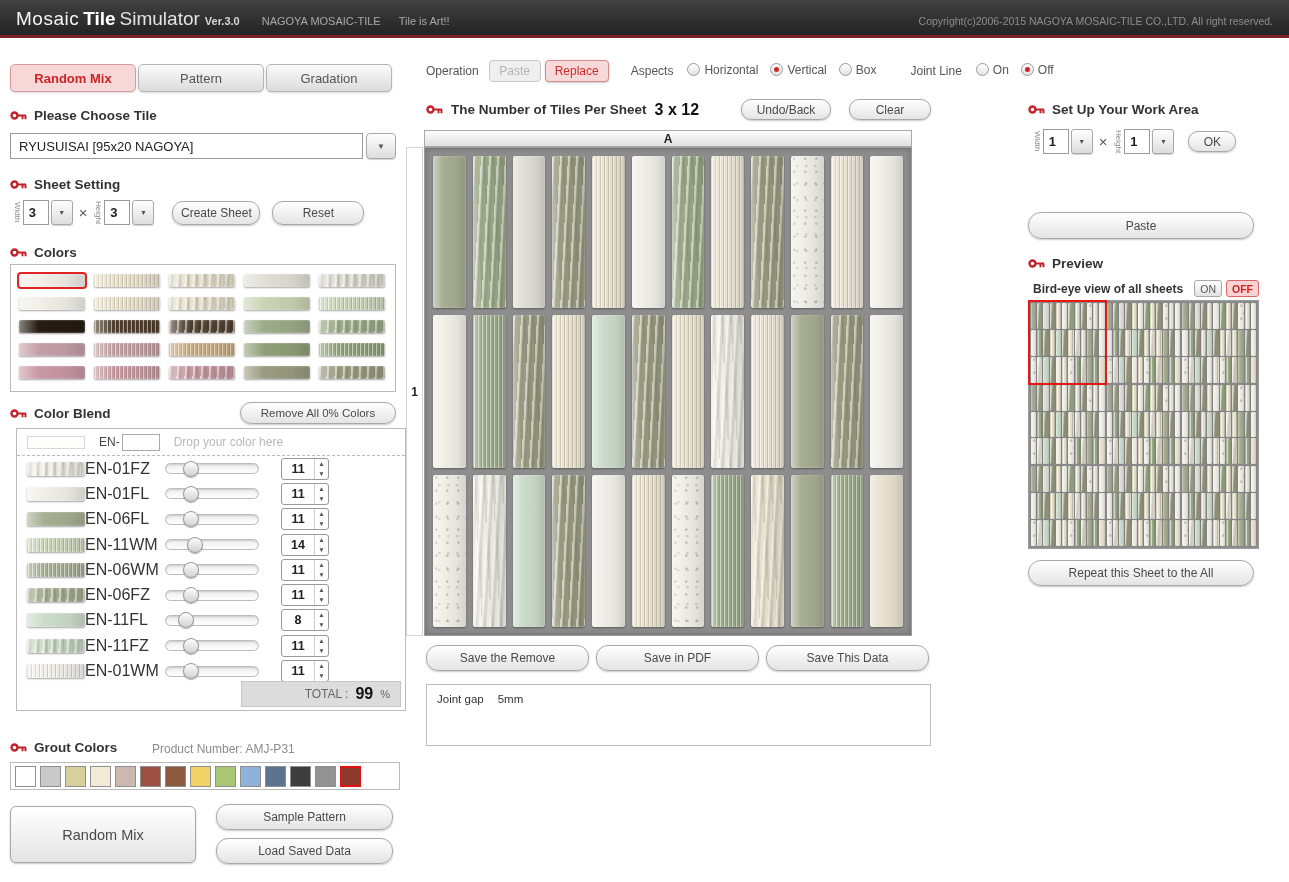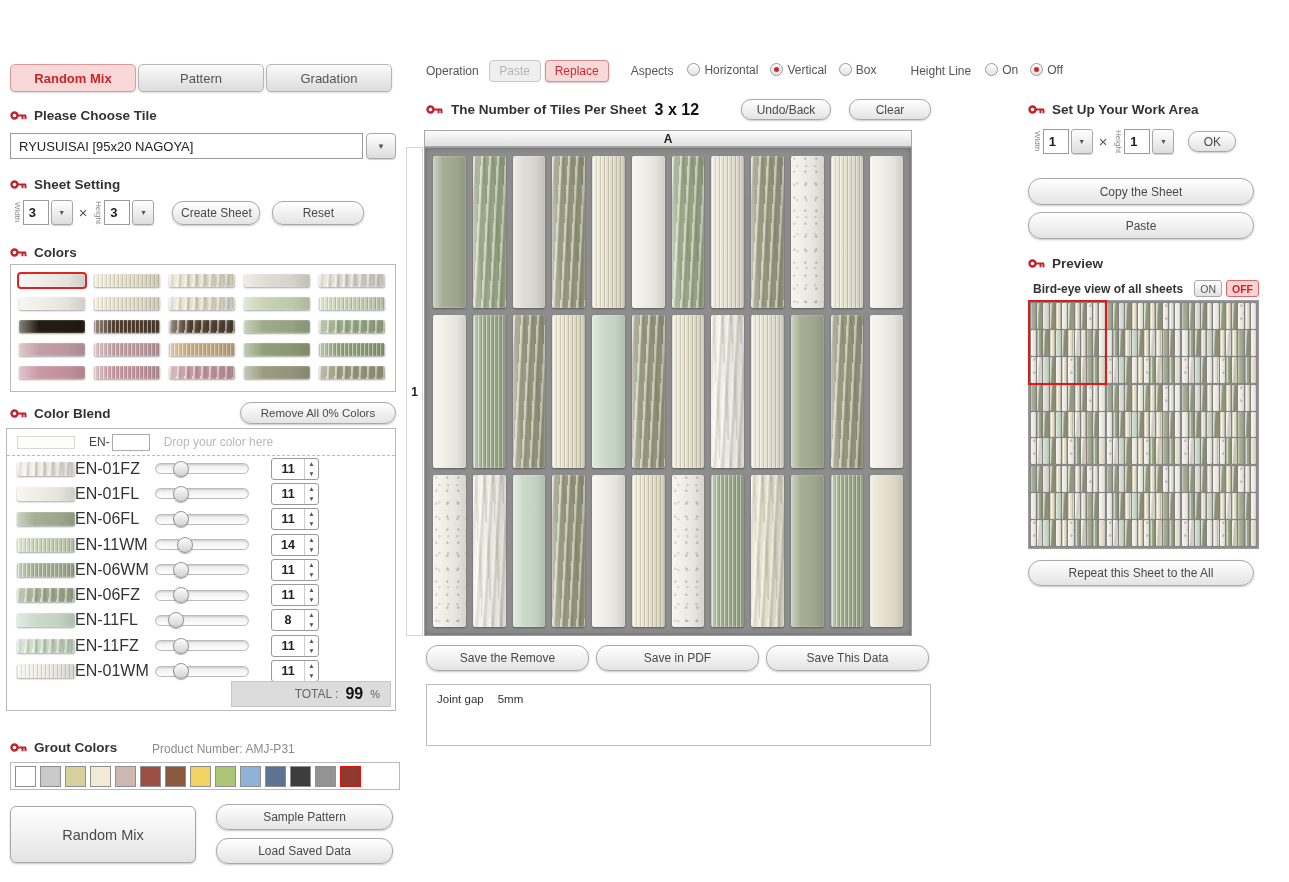--- a/index.html
+++ b/index.html
@@ -82,21 +82,21 @@
   #sheet-controls { position:absolute; left:12px; top:200px; display:flex; align-items:center; }
   #work-controls  { position:absolute; left:1032px; top:129px; display:flex; align-items:center; }
 
   #colors-panel { position:absolute; left:10px; top:264px; width:386px; height:128px;
     border:1px solid #b9b9b9; background:#fff; padding:9px 8px;
     display:grid; grid-template-columns:repeat(5, 66px); grid-auto-rows:13px;
     column-gap:9px; row-gap:10px; }
   .color-swatch { width:66px; height:13px; cursor:pointer; }
   .color-swatch.sel { outline:2px solid #e02424; outline-offset:0; }
 
-  #blend-panel { position:absolute; left:6px; top:428px; width:390px; height:283px;
+  #blend-panel { position:absolute; left:16px; top:428px; width:390px; height:283px;
     border:1px solid #b9b9b9; background:#fff; }
   .blend-head { display:flex; align-items:center; height:27px; padding:0 10px;
     border-bottom:1px dashed #bbb; font-size:12px; color:#444; }
   .blend-head .head-swatch { width:58px; height:13px; background:#fdfdfc; border:1px solid #d8d8d8; margin-right:14px; }
   .blend-head input { width:38px; height:17px; border:1px solid #aaa; margin-left:2px; font-size:11px; padding:0 3px;}
   .blend-head .drop-hint { color:#b9b9b9; margin-left:14px; }
   .blend-row { display:flex; align-items:center; height:25.3px; padding:0 10px; }
   .blend-swatch { width:58px; height:14px; flex:none; cursor:grab; }
   .blend-code { width:74px; font-size:16px; color:#333; text-align:left; flex:none; }
   .slider { position:relative; width:94px; height:11px; border:1px solid #bbb; border-radius:6px;
@@ -190,20 +190,29 @@
   #create-sheet-btn { width:88px; height:24px; margin-left:18px; border-radius:11px;}
   #reset-btn { width:92px; height:24px; margin-left:12px; border-radius:11px;}
   #paste-op-btn { width:52px; height:22px; border-radius:4px;}
   #replace-op-btn { width:64px; height:22px; border-radius:4px; margin-left:4px;}
 </style>
 </head>
 <body>
 
 <div id="app">
 
+  <div id="hdr">
+    <span class="t1">Mosaic</span>
+    <span class="t2">Tile</span>
+    <span class="t3">Simulator</span>
+    <span class="ver">Ver.3.0</span>
+    <span class="company">NAGOYA MOSAIC-TILE</span>
+    <span class="tagline">Tile is Art!!</span>
+    <span class="copyright">Copyright(c)2006-2015 NAGOYA MOSAIC-TILE CO.,LTD. All right reserved.</span>
+  </div>
 
   <div id="tabs">
     <div class="tab active">Random Mix</div>
     <div class="tab">Pattern</div>
     <div class="tab">Gradation</div>
   </div>
 
   <div id="opbar">
     <span class="op-label">Operation</span>
     <button class="btn disabled" id="paste-op-btn">Paste</button>
@@ -215,21 +224,21 @@
           <span class="radio"></span>
           <span class="radio-label">Horizontal</span>
         </label><label class="radio-wrap">
           <span class="radio on"></span>
           <span class="radio-label">Vertical</span>
         </label><label class="radio-wrap">
           <span class="radio"></span>
           <span class="radio-label">Box</span>
         </label></span>
     <span class="gap-lg"></span>
-    <span>Height Line</span>
+    <span>Joint Line</span>
     <span class="gap-md"></span>
     <span id="sheetline-radios"><label class="radio-wrap">
           <span class="radio"></span>
           <span class="radio-label">On</span>
         </label><label class="radio-wrap">
           <span class="radio on"></span>
           <span class="radio-label">Off</span>
         </label></span>
   </div>
 
@@ -578,21 +587,20 @@
       <span class="arrow-btn">▼</span>
     </span>
     <span class="times">×</span>
     <span class="vlabel">Height</span>
     <span class="sel">
       <span class="val">1</span>
       <span class="arrow-btn">▼</span>
     </span>
     <button class="btn" id="ok-btn">OK</button>
   </div>
-  <button class="btn" id="copy-btn">Copy the Sheet</button>
   <button class="btn" id="paste-btn">Paste</button>
 
   <div class="sec-head" id="sec-preview">
     <span class="key-icon">
         <svg width="17" height="11" viewBox="0 0 17 11">
           <circle cx="4.5" cy="5.5" r="3" fill="none" stroke="#c2232b" stroke-width="2.4"></circle>
           <path d="M8 5.5 H16 M12.5 5.5 V9.2 M15.5 5.5 V9.2" stroke="#c2232b" stroke-width="2" fill="none"></path>
         </svg>
       </span>
     <span>Preview</span>

